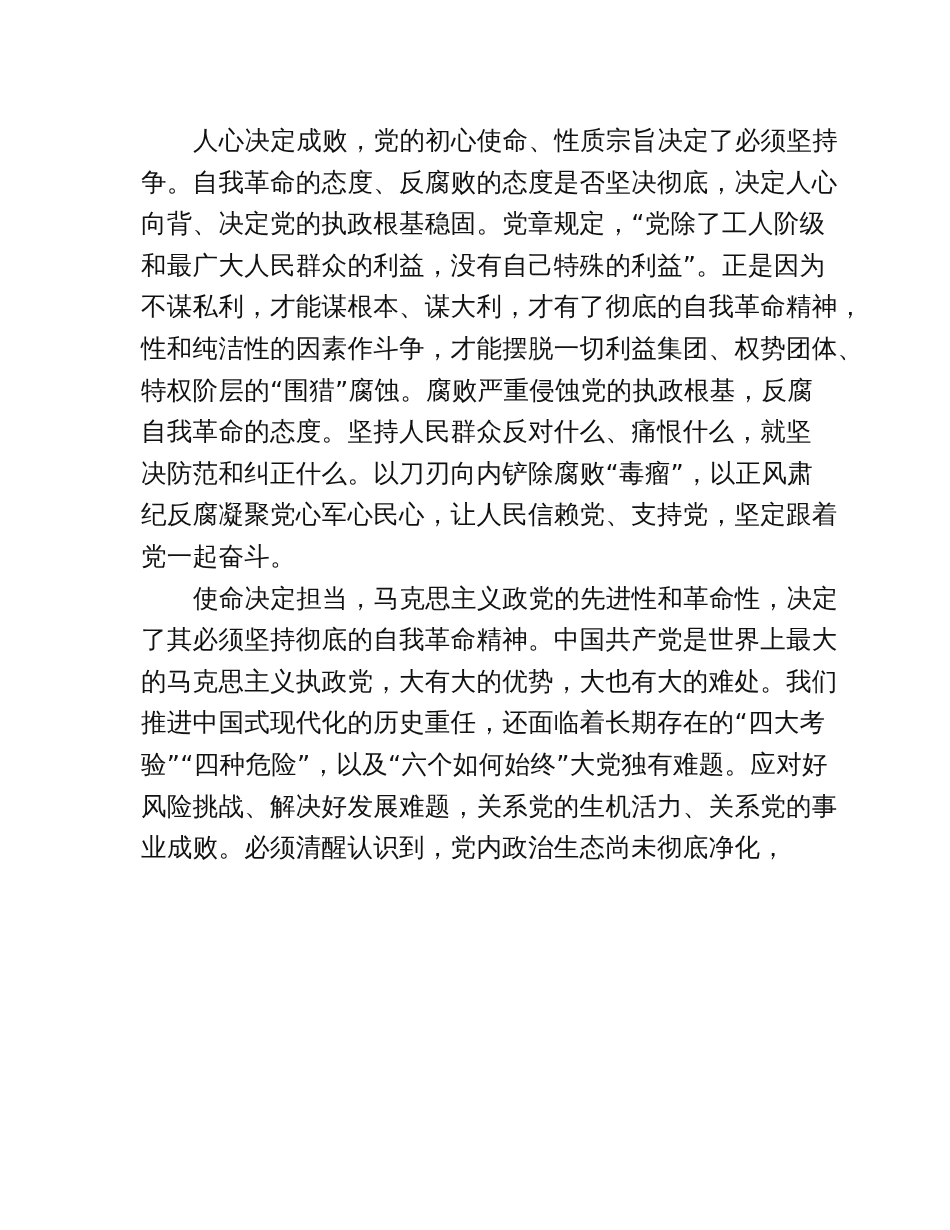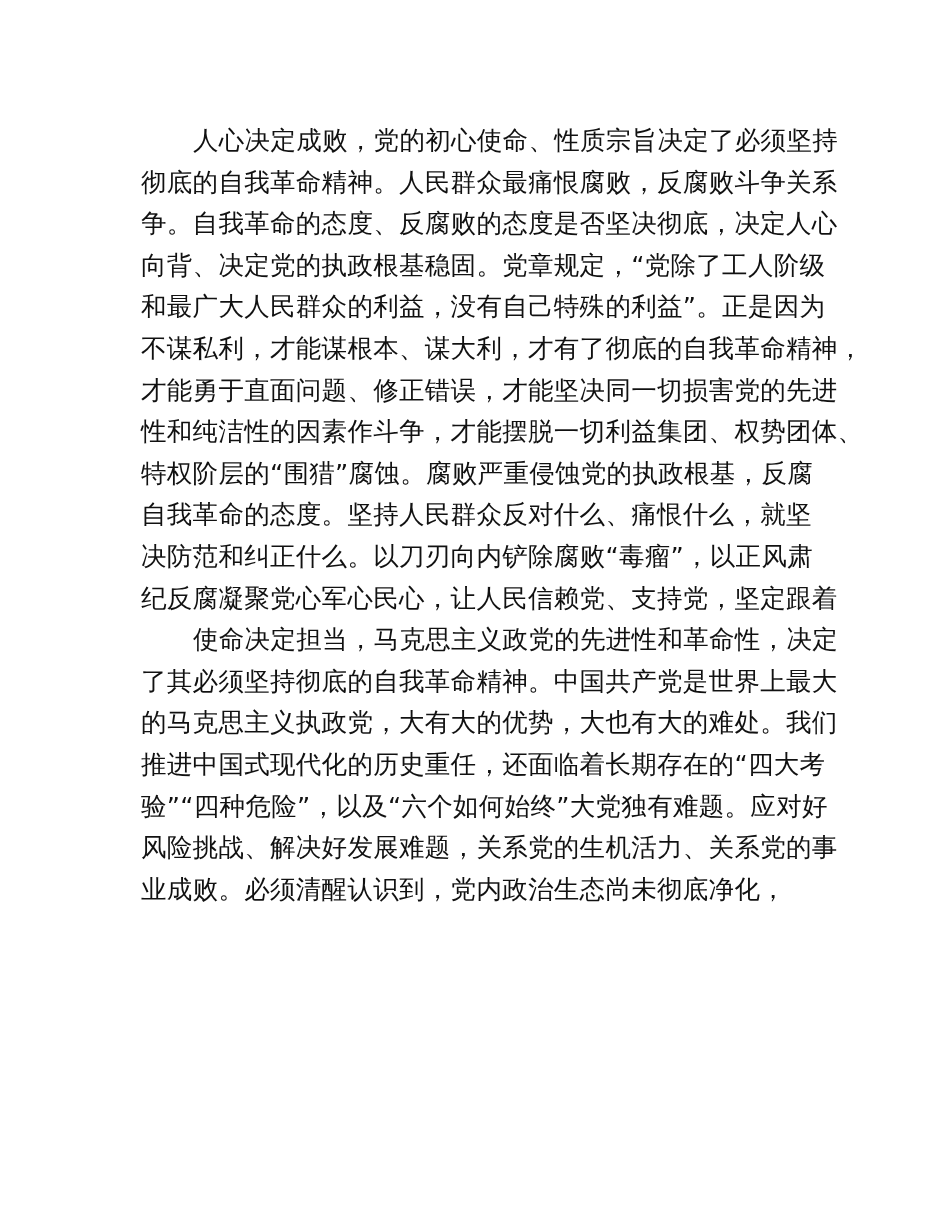--- a/index.html
+++ b/index.html
@@ -41,31 +41,30 @@
       padding-left: 52px;
     }
   </style>
 </head>
 <body>
 
 <div class="page">
   <div class="content">
     <div>
       <span class="line indent">人心决定成败，党的初心使命、性质宗旨决定了必须坚持</span>
-      <span class="line">彻底的自我革命精神。人民群众最痛恨腐败，反腐败斗争关系</span>
       <span class="line">争。自我革命的态度、反腐败的态度是否坚决彻底，决定人心</span>
       <span class="line">向背、决定党的执政根基稳固。党章规定，“党除了工人阶级</span>
       <span class="line">和最广大人民群众的利益，没有自己特殊的利益”。正是因为</span>
       <span class="line">不谋私利，才能谋根本、谋大利，才有了彻底的自我革命精神，</span>
-      <span class="line">才能勇于直面问题、修正错误，才能坚决同一切损害党的先进</span>
       <span class="line">性和纯洁性的因素作斗争，才能摆脱一切利益集团、权势团体、</span>
       <span class="line">特权阶层的“围猎”腐蚀。腐败严重侵蚀党的执政根基，反腐</span>
       <span class="line">自我革命的态度。坚持人民群众反对什么、痛恨什么，就坚</span>
       <span class="line">决防范和纠正什么。以刀刃向内铲除腐败“毒瘤”，以正风肃</span>
       <span class="line">纪反腐凝聚党心军心民心，让人民信赖党、支持党，坚定跟着</span>
+      <span class="line">党一起奋斗。</span>
     </div>
     <div>
       <span class="line indent">使命决定担当，马克思主义政党的先进性和革命性，决定</span>
       <span class="line">了其必须坚持彻底的自我革命精神。中国共产党是世界上最大</span>
       <span class="line">的马克思主义执政党，大有大的优势，大也有大的难处。我们</span>
       <span class="line">推进中国式现代化的历史重任，还面临着长期存在的“四大考</span>
       <span class="line">验”“四种危险”，以及“六个如何始终”大党独有难题。应对好</span>
       <span class="line">风险挑战、解决好发展难题，关系党的生机活力、关系党的事</span>
       <span class="line">业成败。必须清醒认识到，党内政治生态尚未彻底净化，</span>
     </div>

